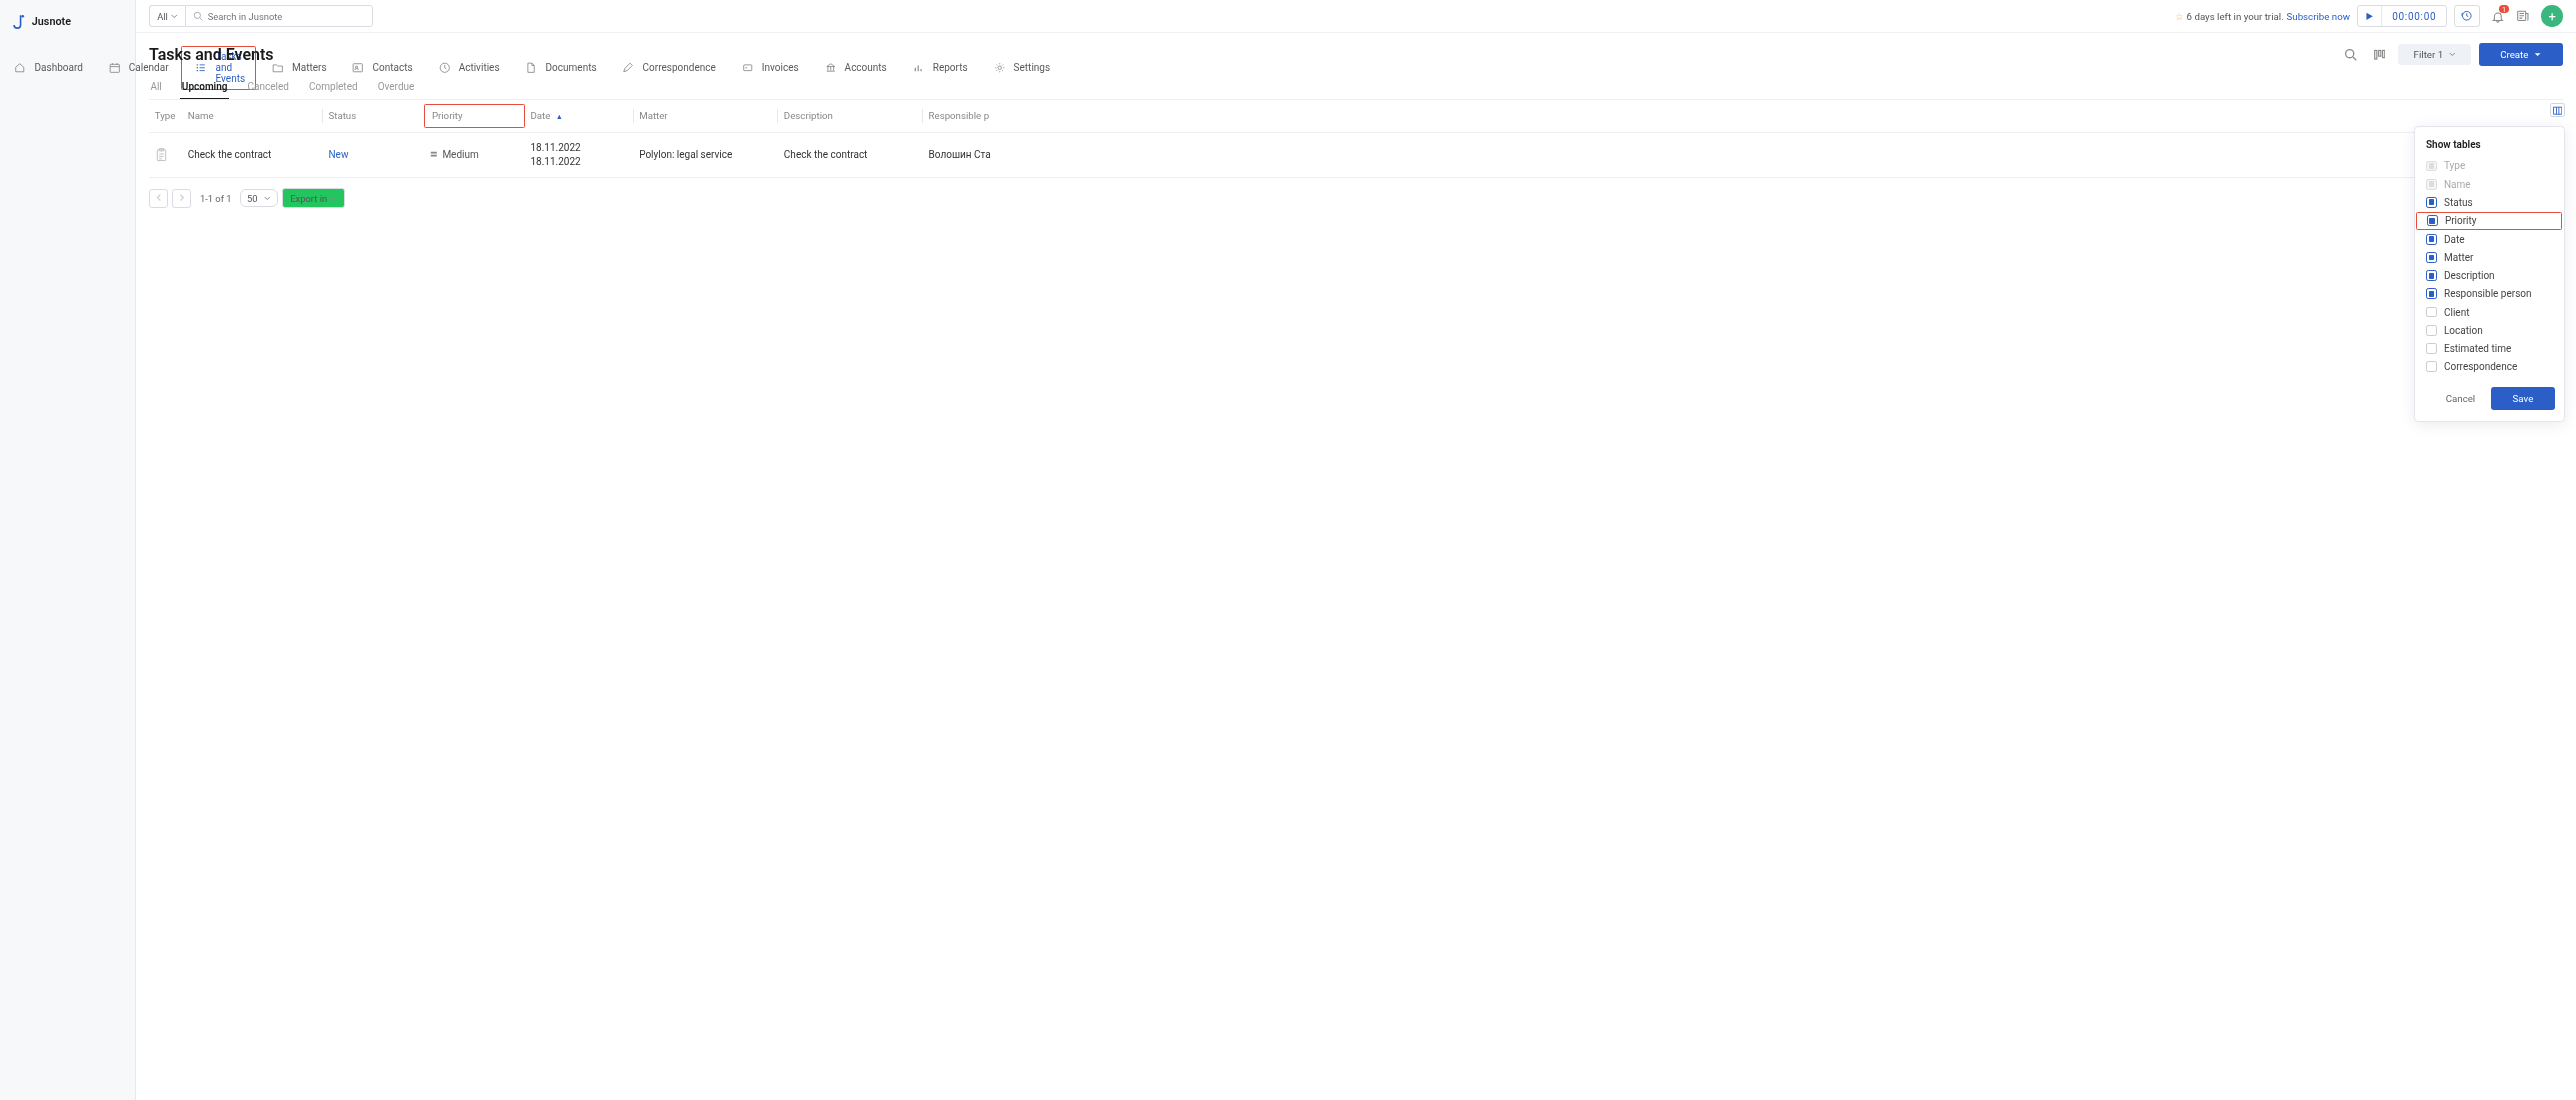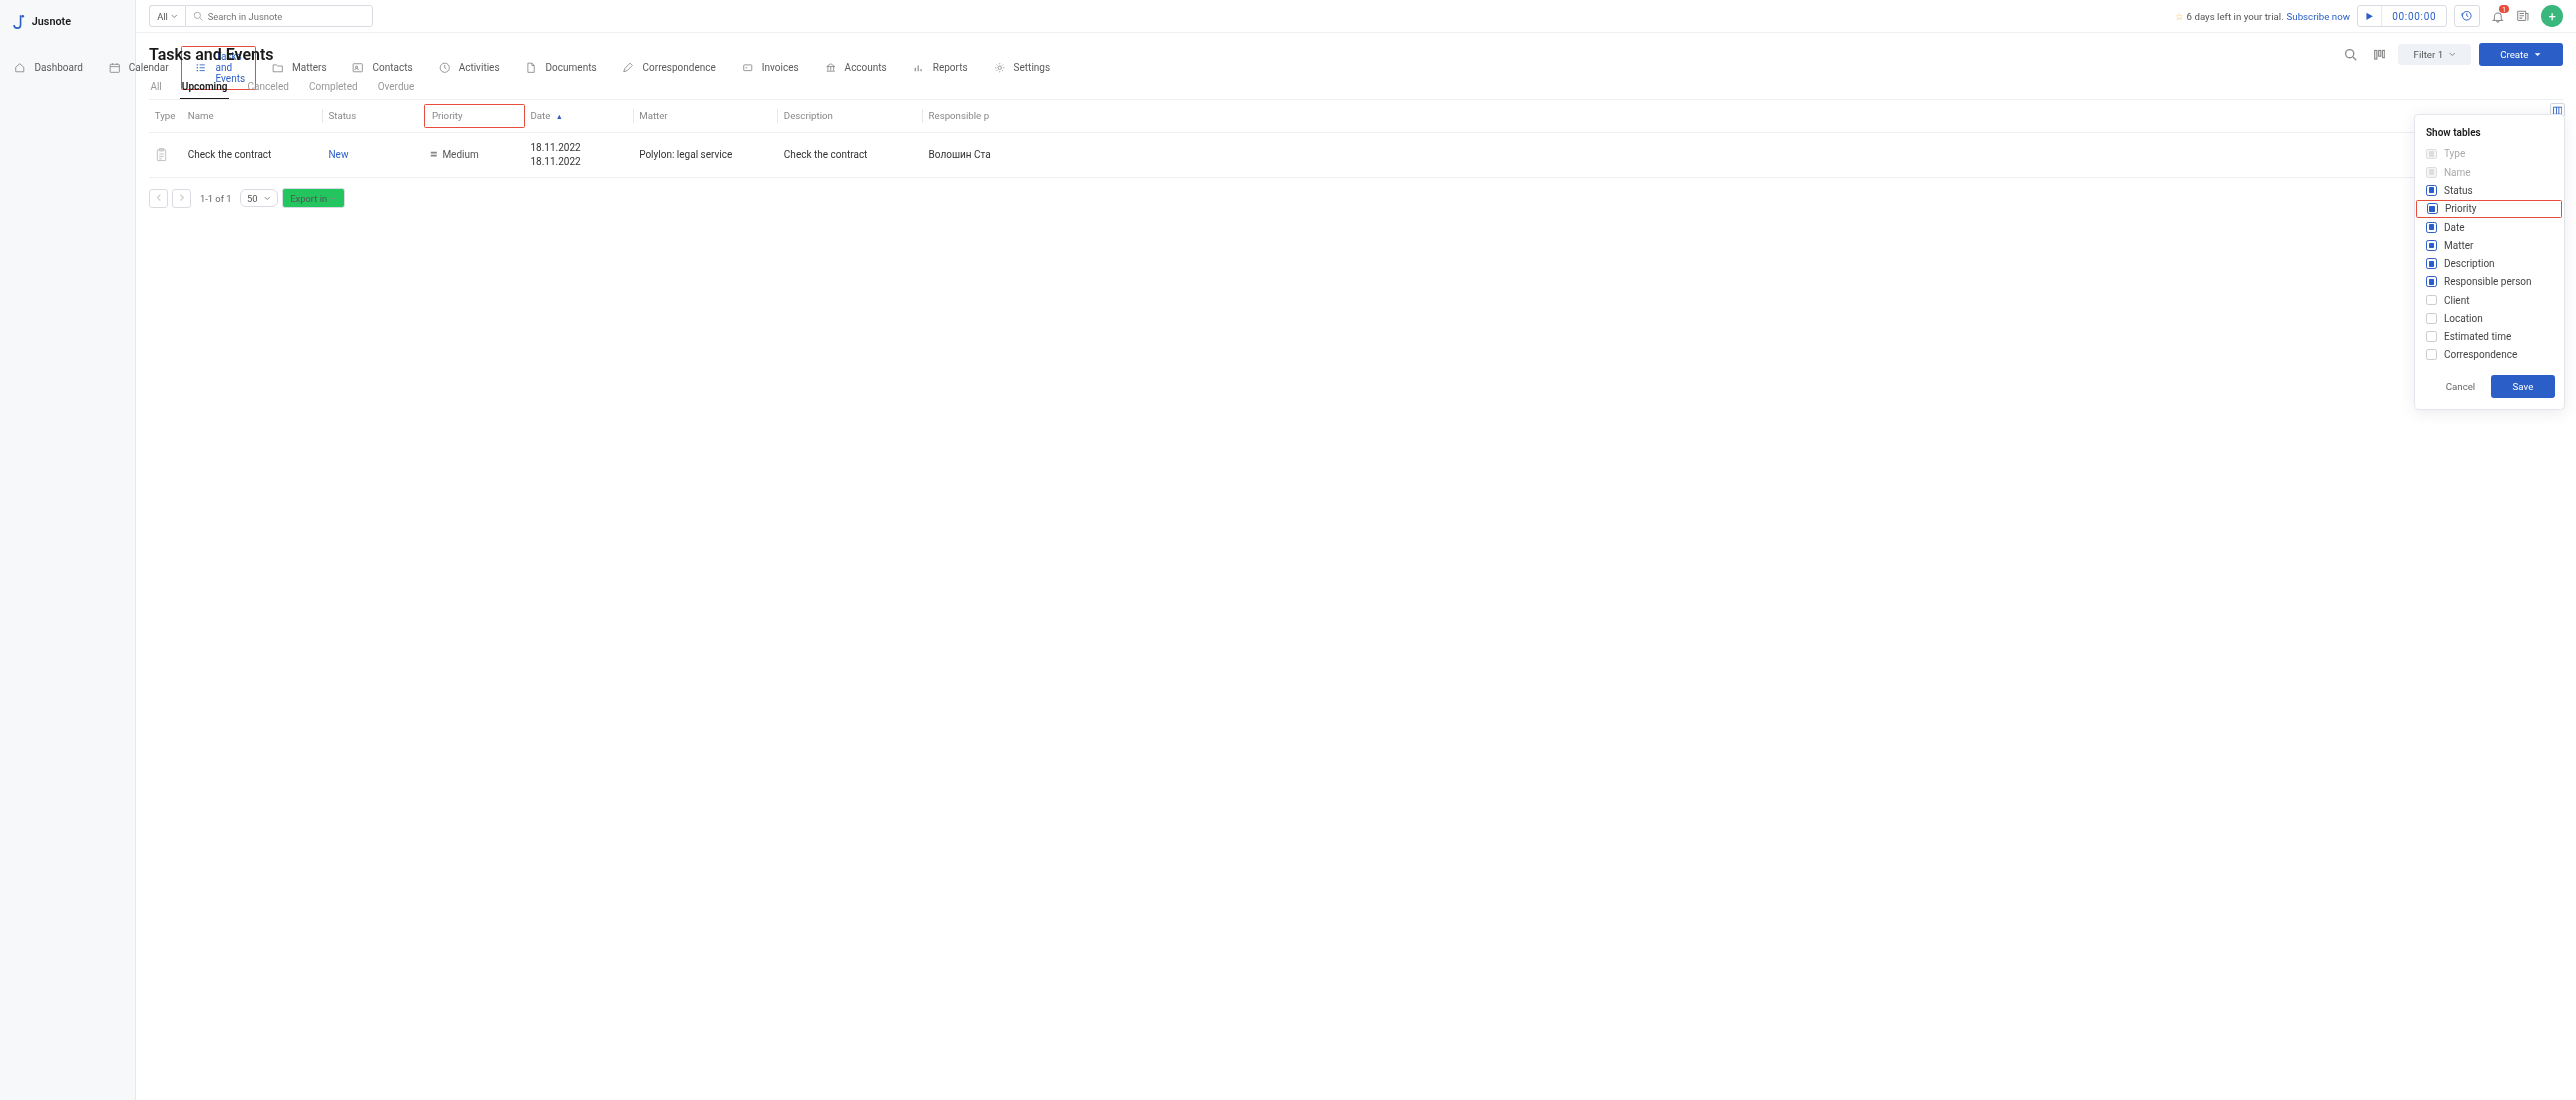--- a/index.html
+++ b/index.html
@@ -77,21 +77,21 @@
     .c-desc { width: 144px; }
     .c-resp { flex: 1; }
     
     
     .pagnav { display: flex; align-items: center; gap: 4.3px; padding: 10px 0; font-size: 9.4px; color: #555; }
     .pg-btn { width: 19px; height: 19px; border: 0.7px solid #d8dce2; border-radius: 2.9px; display:flex; align-items:center; justify-content:center; color:#bbb; cursor:pointer; background:#fff; }
     .pg-size { border: 0.7px solid #d8dce2; border-radius: 6px; padding: 2.9px 5.8px; display:flex; align-items:center; gap:7px; cursor:pointer; background:#fff; }
     .export { border: 0.7px solid #d8dce2; border-radius: 2.9px; padding: 3.6px 7.2px; display:flex; align-items:center; gap:2.9px; cursor:pointer; background:#22c55e; }
     
     
-    .popover { position: absolute; right: 11.5px; top: 14px; width: 151px; background: #fff; border: 0.7px solid #e2e6ec; border-radius: 4.3px; box-shadow: 0 2.9px 14.4px rgba(0,0,0,.08); padding: 11.5px 0 8.6px 0; z-index: 20; }
+    .popover { position: absolute; right: 11.5px; top: 26px; width: 151px; background: #fff; border: 0.7px solid #e2e6ec; border-radius: 4.3px; box-shadow: 0 2.9px 14.4px rgba(0,0,0,.08); padding: 11.5px 0 8.6px 0; z-index: 20; }
     .pop-title { font-size: 10px; font-weight: 600; padding: 0 11.5px 7.2px 11.5px; color: #1a1a1a; }
     .chk-row { display: flex; align-items: center; gap: 7.2px; padding: 3.6px 11.5px; font-size: 10px; color: #444; cursor: pointer; }
     .chk-row.hl { border: 1.4px solid #e74c3c; border-radius: 1.4px; margin: 0.7px 1.4px; padding: 2.2px 10px; }
     .chk { width: 10.8px; height: 10.8px; border: 1.1px solid #ccc; border-radius: 2.2px; display:flex; align-items:center; justify-content:center; flex-shrink:0; }
     .chk.on { border-color: #2b5fc7; }
     .chk.on::after { content:""; width: 5.8px; height: 5.8px; background: #2b5fc7; border-radius: 0.7px; }
     .chk.dis { border-color: #ddd; background: #f5f5f5; }
     .chk.dis::after { content:""; width: 5.8px; height: 5.8px; background: #ddd; border-radius: 0.7px; }
     .chk-label { color: #444; }
     .chk-row.disrow .chk-label { color: #aaa; }

